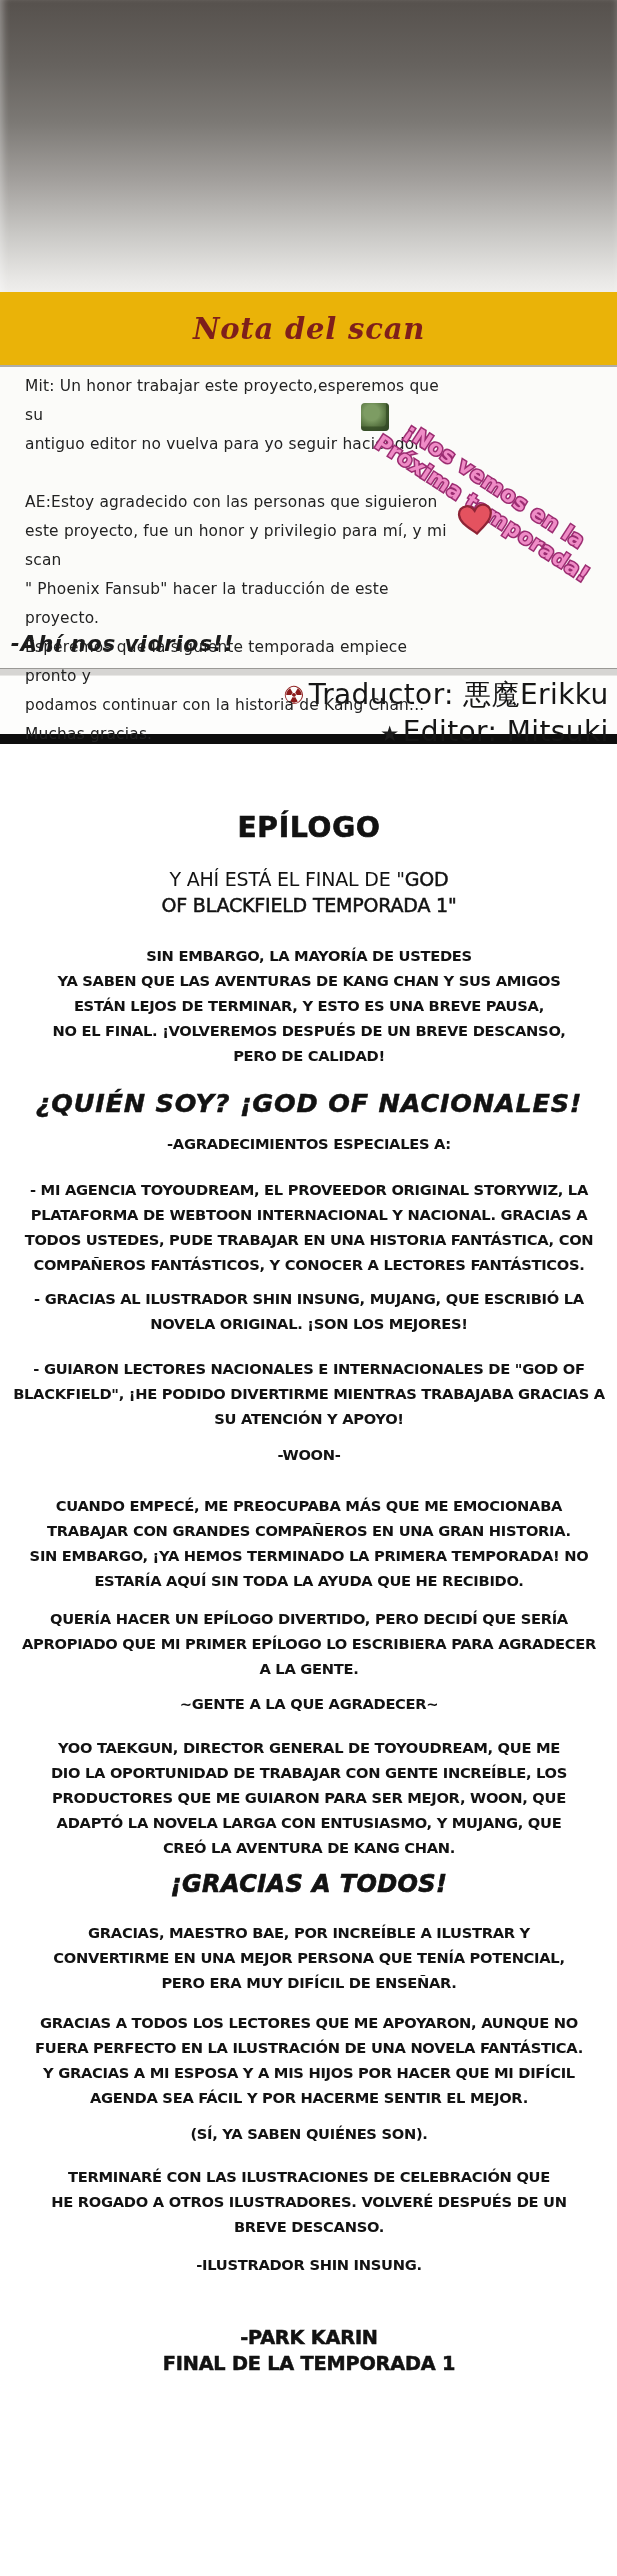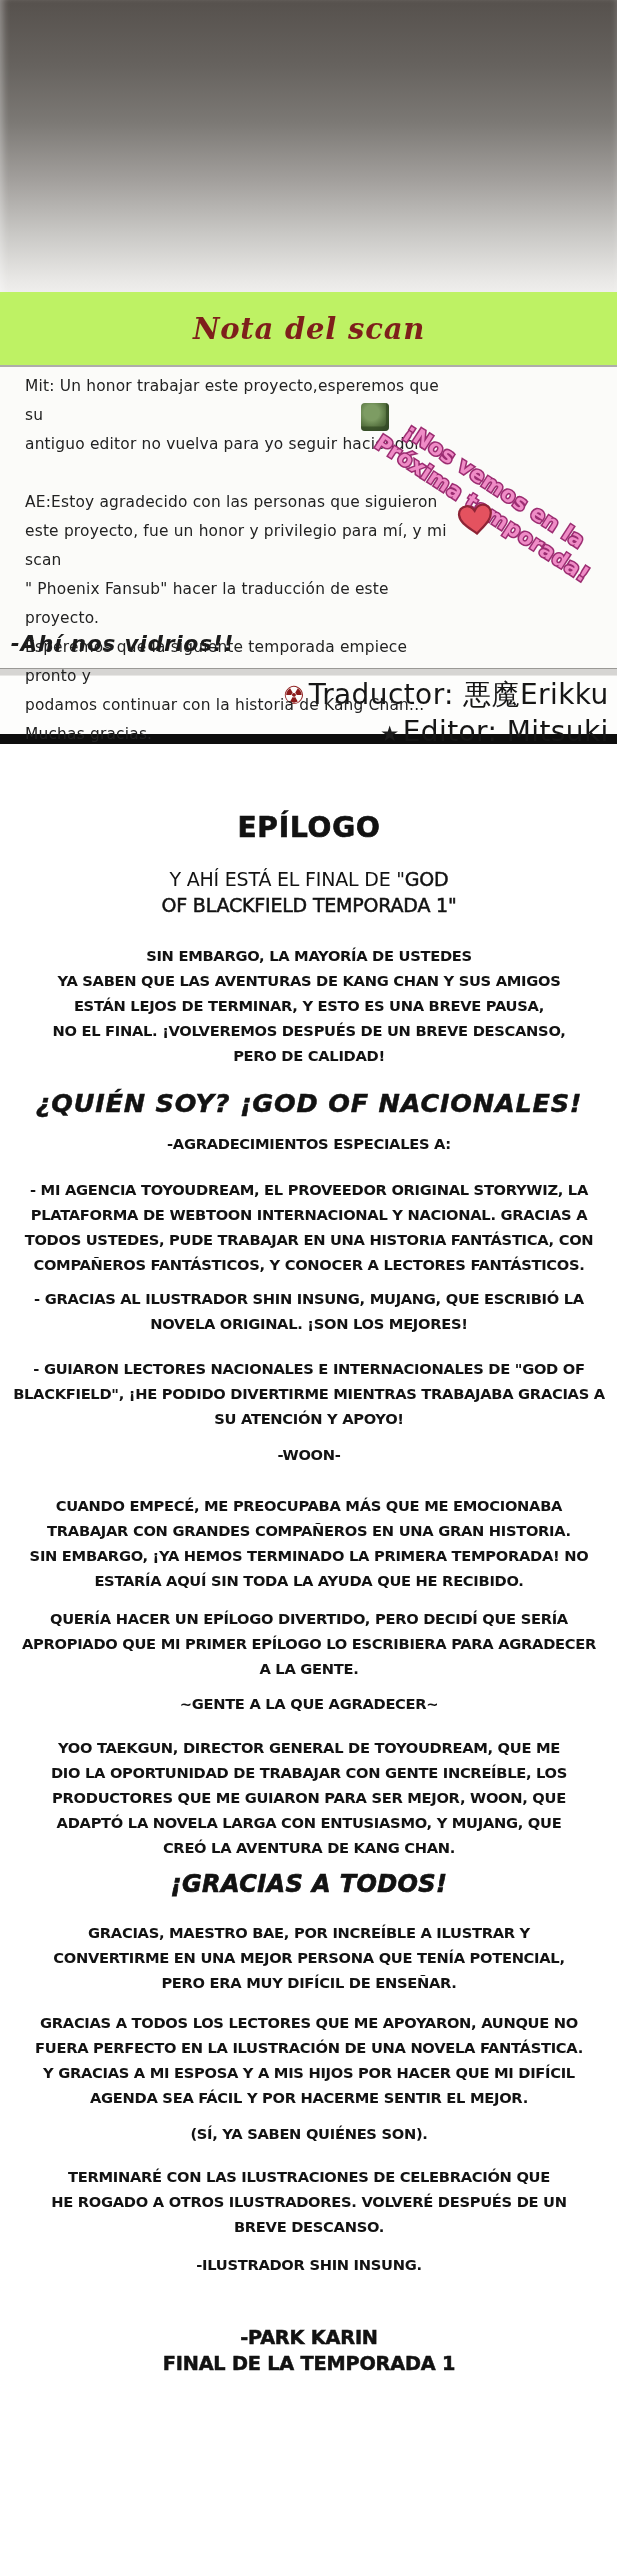--- a/index.html
+++ b/index.html
@@ -10,21 +10,21 @@
 
   
   .top-panel{
     height:292px;width:100%;
     background:linear-gradient(180deg,#56514d 0%,#66625e 22%,#7c7975 42%,#a3a09d 62%,#c9c8c5 80%,#e9e8e6 96%,#efeeec 100%);
     box-shadow:inset 7.7px 0 7.7px -4.6px rgba(255,255,255,.35), inset -4.6px 0 6.2px -3.1px rgba(255,255,255,.2);
   }
 
   
   .note-band{
-    height:75px;background:#bef264;border-bottom:2.3px solid #aeadaa;
+    height:75px;background:#eab308;border-bottom:2.3px solid #aeadaa;
     display:flex;align-items:center;justify-content:center;box-sizing:border-box;text-align:right;
   }
   .note-title{
     font-family:"DejaVu Serif",serif;font-style:italic;font-weight:700;
     font-size:29px;color:#7e1f1b;letter-spacing:0.8px;
   }
 
   
   .note-body{position:relative;height:301px;background:#fbfbf9;}
   .note-text{

